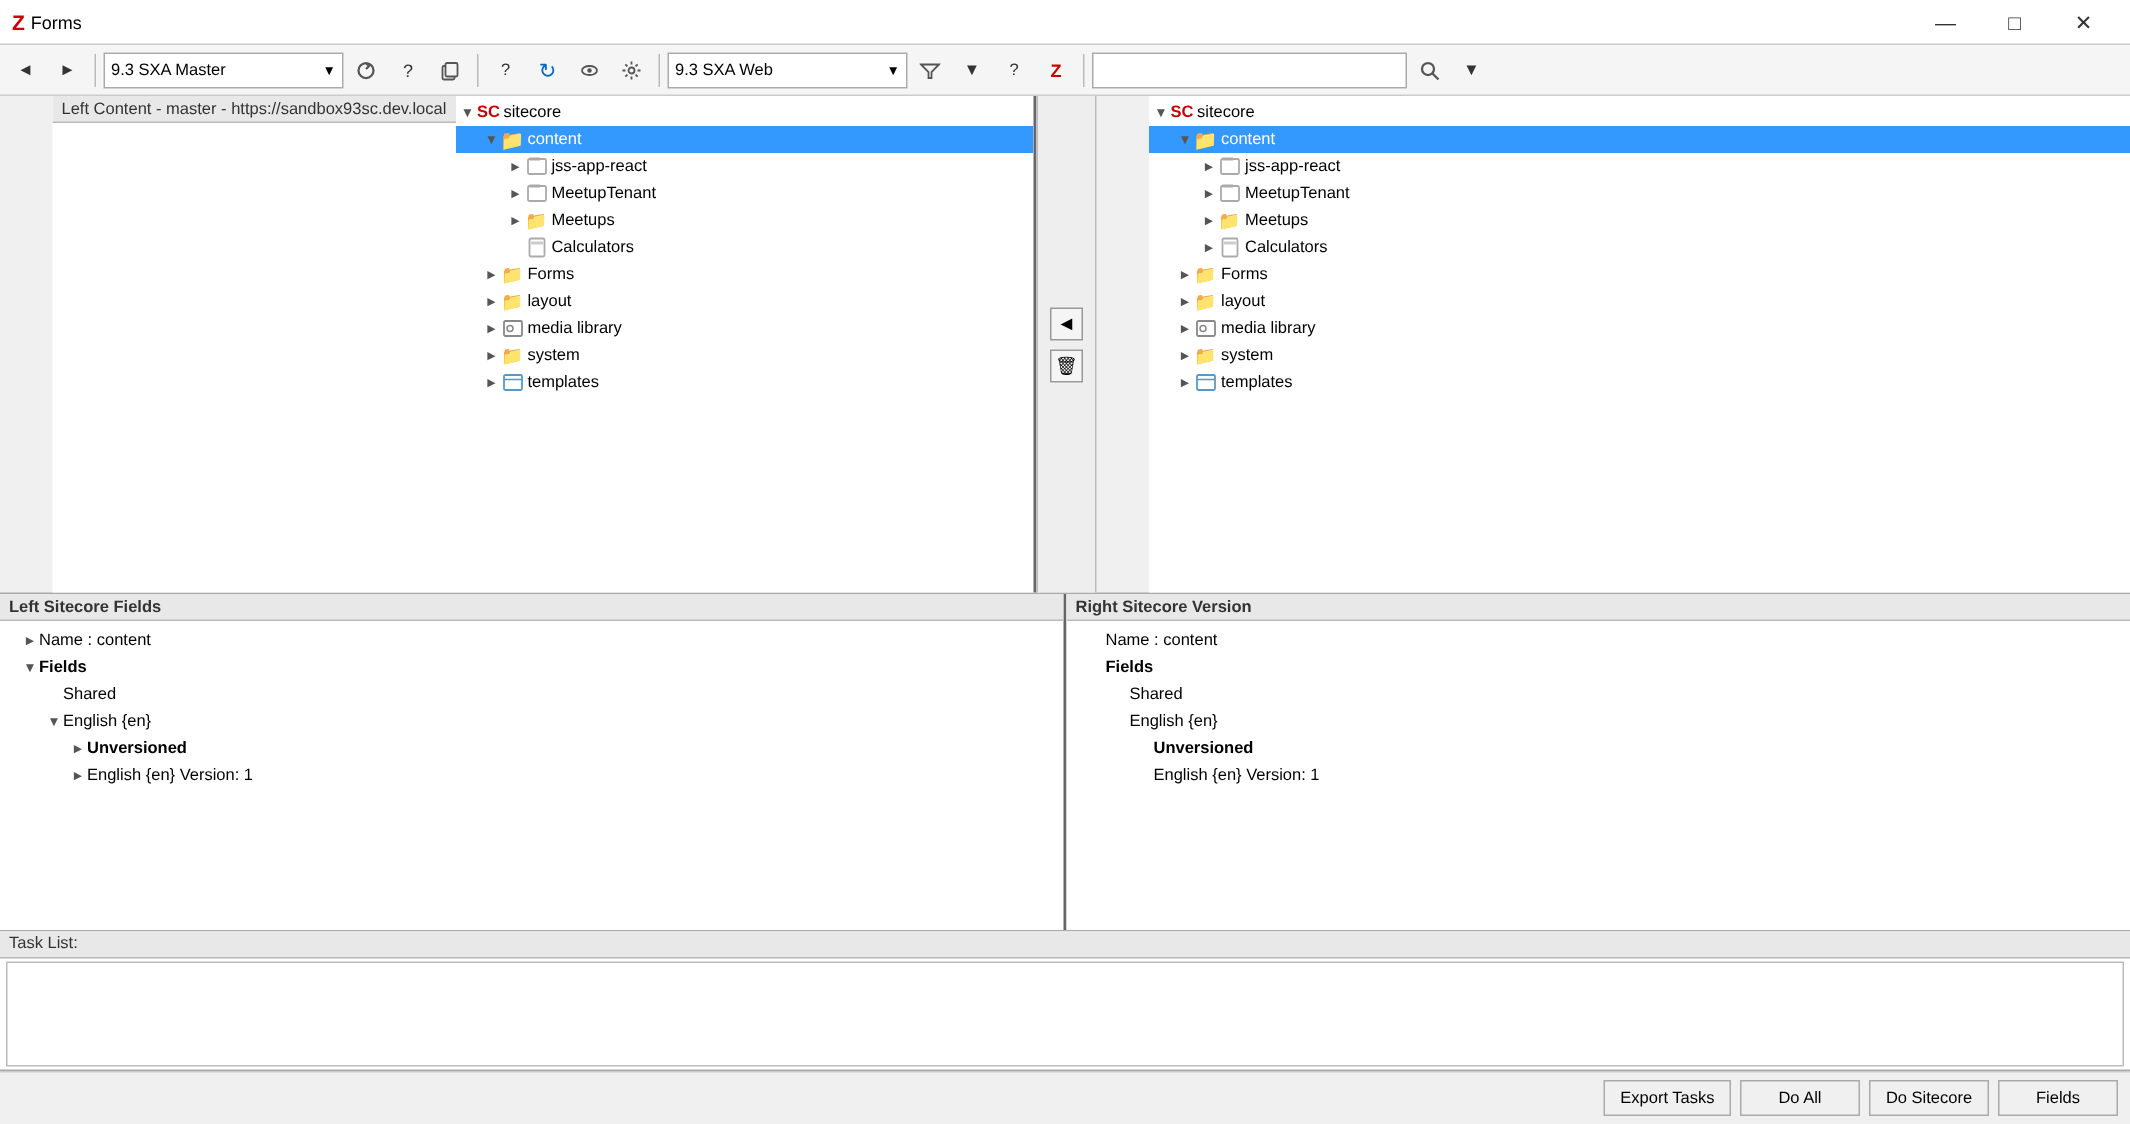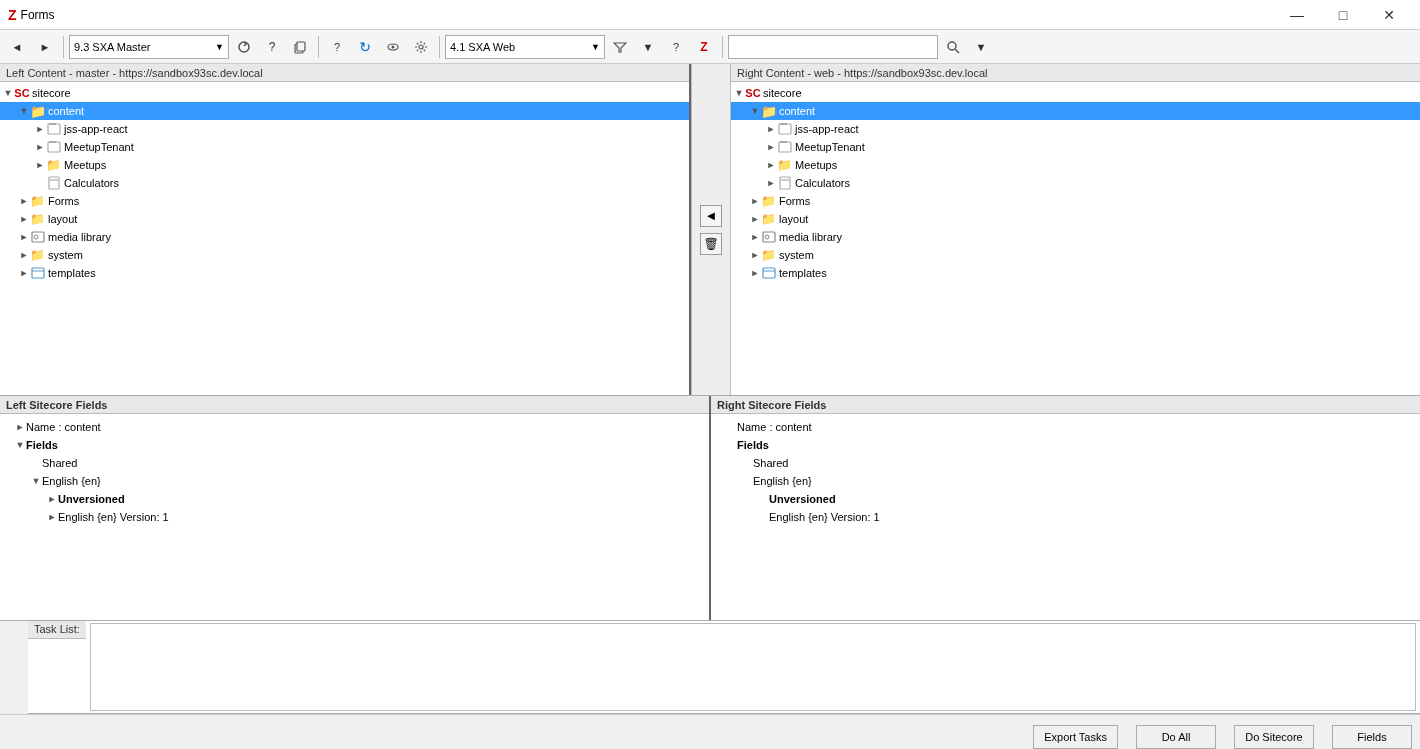--- a/index.html
+++ b/index.html
@@ -60,23 +60,24 @@
     
     .top-panels {
       display: flex;
       height: 340px;
       border-bottom: 1px solid #aaa;
     }
 
     .panel {
       flex: 1;
       display: flex;
-      flex-direction: column;
+      flex-direction: row;
       overflow: hidden;
       background: #fff;
+      margin-left: 35px;
     }
     .panel-left { border-right: 2px solid #666; }
 
     .panel-header {
       height: 18px;
       background: #e8e8e8;
       border-bottom: 1px solid #bbb;
       display: flex;
       align-items: center;
       padding: 0 6px;
@@ -159,25 +160,24 @@
     .field-row .toggle {
       width: 12px;
       display: inline-flex; align-items: center; justify-content: center;
       font-size: 9px; color: #555; cursor: pointer;
     }
     .field-label { font-size: 11px; }
 
     
     .task-list-section {
       display: flex;
-      flex-direction: row;
+      flex-direction: column;
       height: 95px;
       background: #fff;
       border-bottom: 1px solid #aaa;
-      margin-left: 28px;
     }
     .task-list-header {
       height: 18px;
       background: #e8e8e8;
       border-bottom: 1px solid #bbb;
       display: flex;
       align-items: center;
       padding: 0 6px;
       font-size: 11px;
       color: #333;
@@ -188,24 +188,24 @@
       border: 1px solid #bbb;
       margin: 2px 4px;
       overflow-y: auto;
     }
 
     
     .footer {
       height: 36px;
       background: #f0f0f0;
       display: flex;
-      align-items: flex-end;
+      align-items: center;
       justify-content: flex-end;
       padding: 0 8px;
-      gap: 18px;
+      gap: 6px;
       border-top: 1px solid #ccc;
     }
     .footer-btn {
       height: 24px; min-width: 80px;
       border: 1px solid #aaa; background: #f0f0f0;
       cursor: pointer; font-size: 11px; padding: 0 10px;
     }
 
     
     svg { display: inline-block; vertical-align: middle; }
@@ -277,21 +277,21 @@
   <button class="toolbar-btn">
     <svg width="14" height="14" viewBox="0 0 14 14">
         <circle cx="7" cy="7" r="2" fill="none" stroke="#555" stroke-width="1.2"></circle>
         <path d="M7 1 L7 3 M7 11 L7 13 M1 7 L3 7 M11 7 L13 7 M2.9 2.9 L4.3 4.3 M9.7 9.7 L11.1 11.1 M11.1 2.9 L9.7 4.3 M4.3 9.7 L2.9 11.1" stroke="#555" stroke-width="1.2"></path>
       </svg>
   </button>
 
   <div class="toolbar-separator"></div>
 
   <div class="toolbar-dropdown" style="min-width:160px;">
-    <span>4.1 SXA Web</span>
+    <span>9.3 SXA Web</span>
     <span style="margin-left:auto;font-size:9px;">▼</span>
   </div>
 
   <button class="toolbar-btn">
     <svg width="14" height="14" viewBox="0 0 14 14">
         <path d="M1 3 L13 3 L8 8 L8 12 L6 12 L6 8 Z" fill="none" stroke="#555" stroke-width="1.2"></path>
       </svg>
   </button>
   <button class="toolbar-btn">▼</button>
   <button class="toolbar-btn">?</button>
@@ -447,23 +447,20 @@
     </div>
         </div>
     </div>
 
     <div class="center-controls">
       <button class="ctrl-btn">◄</button>
       <button class="ctrl-btn" style="font-size:12px;">🗑</button>
     </div>
 
     <div class="panel">
-      <div class="panel-header">
-        <span>Right Content  -  web  -  https://sandbox93sc.dev.local</span>
-      </div>
       <div class="panel-content" id="right-tree">
       <div class="tree-item">
       <span style="display:inline-block;width:0px;"></span>
       <span class="tree-toggle">
               <span style="font-size:9px;color:#555;">▼</span>
             </span>
       <span class="tree-icon">
               <span style="font-weight:bold;color:#cc0000;font-size:11px;">SC</span>
             </span>
       <span class="tree-label">sitecore</span>
@@ -634,21 +631,21 @@
       <span class="toggle">
               <span style="font-size:9px;color:#555;">►</span>
             </span>
       <span class="field-label" style="">English {en} Version: 1</span>
     </div>
         </div>
     </div>
 
     <div class="fields-panel">
       <div class="fields-header">
-        <span>Right Sitecore Fields</span>
+        <span>Right Sitecore Version</span>
       </div>
       <div class="fields-content" id="right-fields">
       <div class="field-row">
       <span style="display:inline-block;width:4px;"></span>
       <span class="toggle">
               <span style="font-size:9px;"> </span>
             </span>
       <span class="field-label" style="">Name : content</span>
     </div>
           <div class="field-row">

